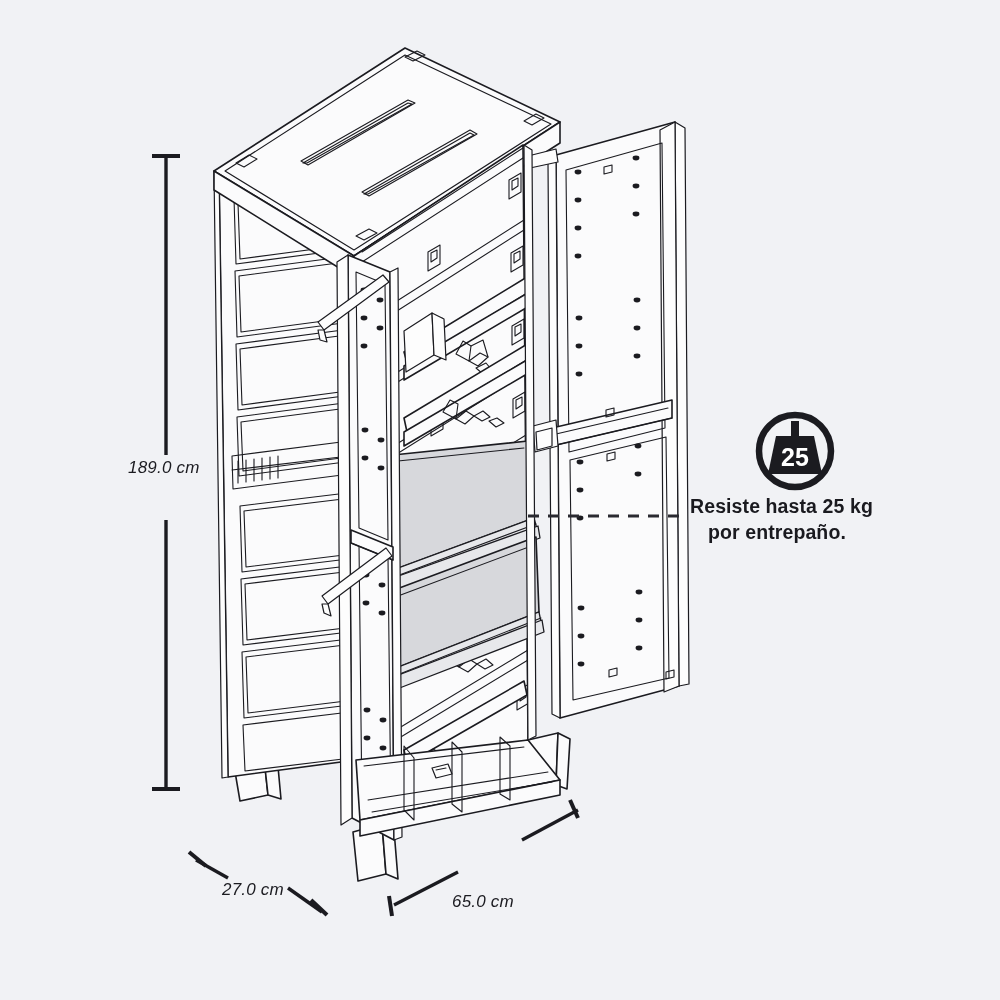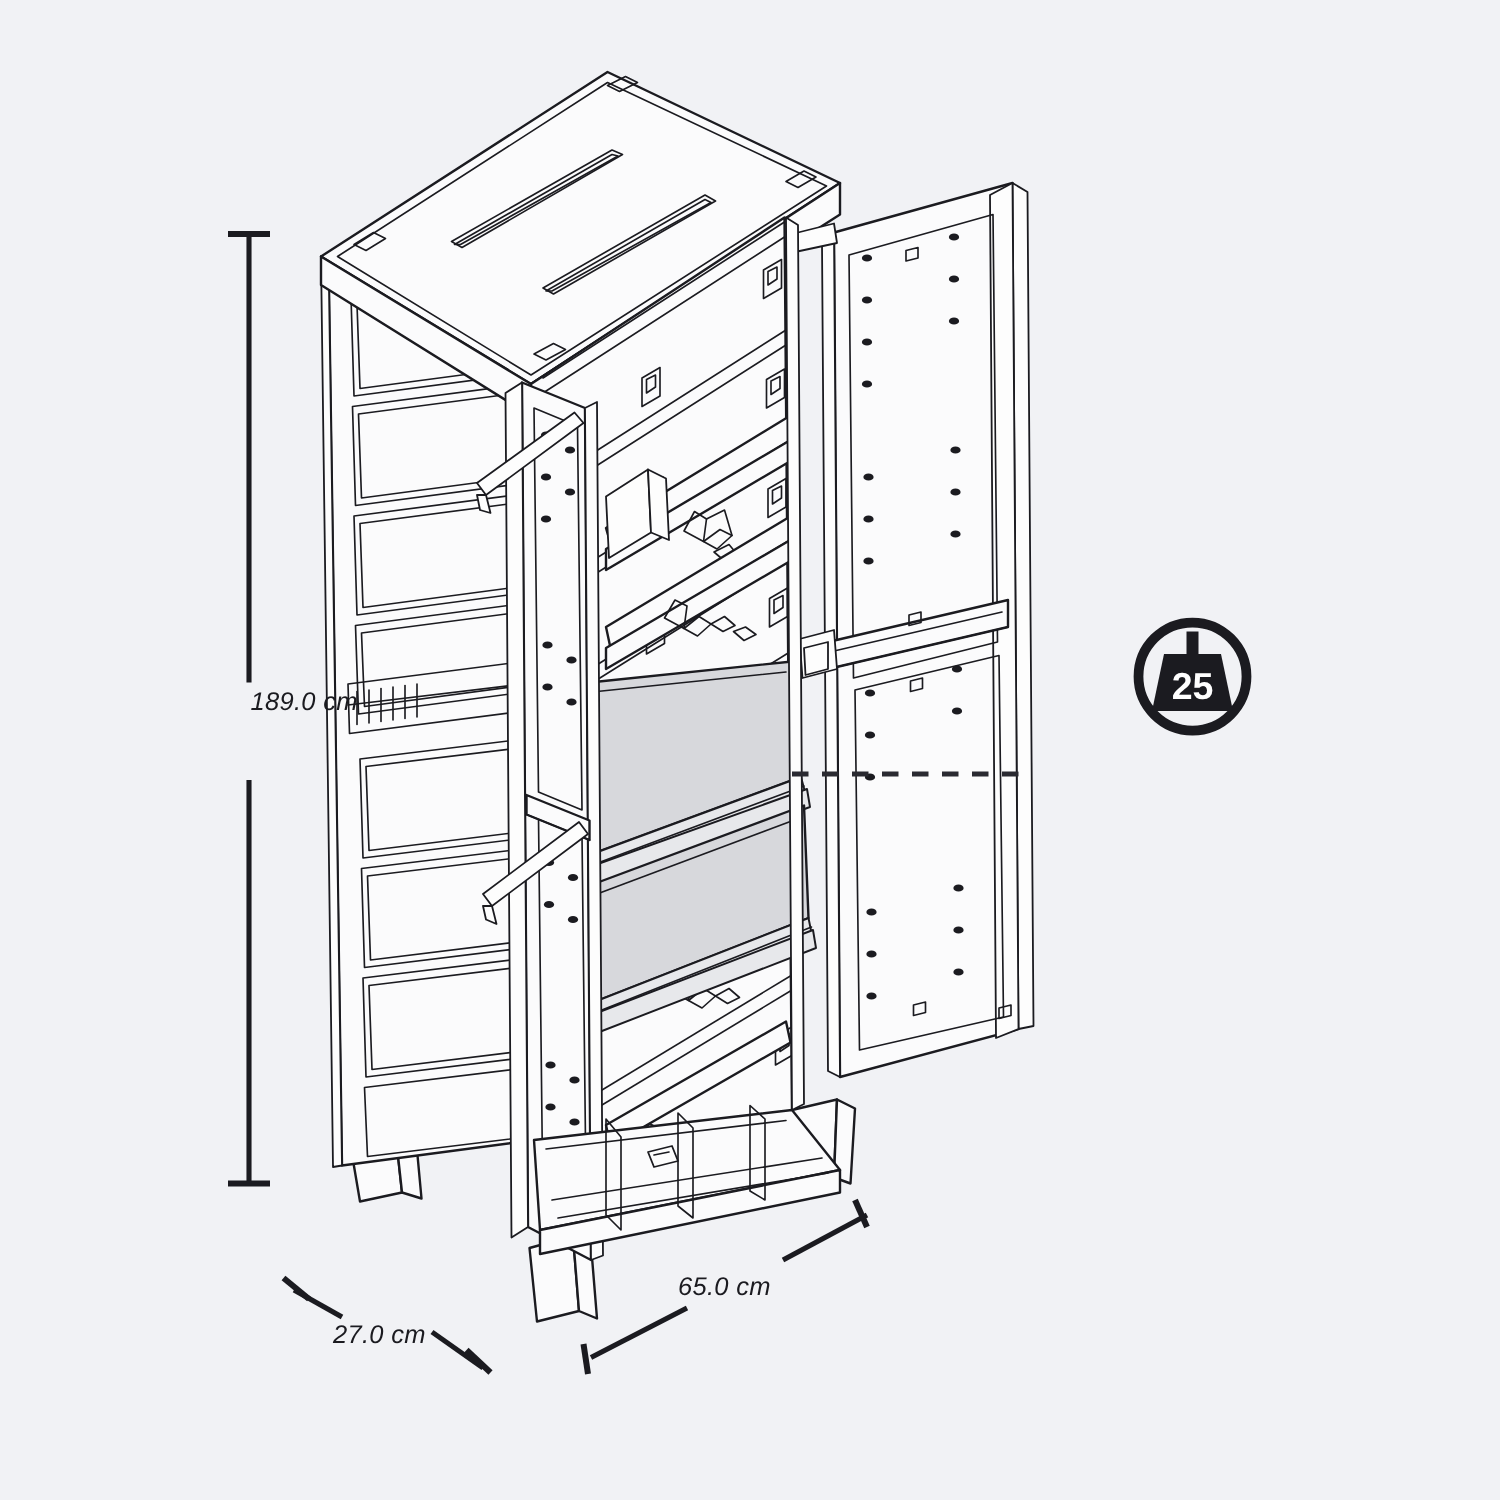--- a/index.html
+++ b/index.html
@@ -13,23 +13,23 @@
   svg.layer{position:absolute;left:0;top:0;width:1000px;height:1000px;}
   .dim-label{
     position:absolute;
     font-family:"Liberation Sans",sans-serif;
     font-style:italic;
     font-size:17px;
     color:#1b1b20;
     white-space:nowrap;
     letter-spacing:.2px;
   }
-  #lbl-height{left:128px;top:458px;margin-left:39px;}
+  #lbl-height{left:128px;top:458px;}
   #lbl-depth{left:222px;top:880px;}
-  #lbl-width{left:452px;top:848px;}
+  #lbl-width{left:452px;top:892px;}
   #callout-text{
     position:absolute;
     left:690px;top:494px;
     width:250px;
     font-size:19.5px;
     font-weight:bold;
     color:#1a1a1f;
     line-height:1.32;
     letter-spacing:.1px;
   }
@@ -391,14 +391,18 @@
 
     <text x="795" y="466" text-anchor="middle" font-family="Liberation Sans, sans-serif" font-size="25" font-weight="bold" fill="#ffffff">25</text>
   </svg>
 
   <div class="dim-label" id="lbl-height">189.0 cm</div>
 
   <div class="dim-label" id="lbl-depth">27.0 cm</div>
 
   <div class="dim-label" id="lbl-width">65.0 cm</div>
 
+  <div id="callout-text">
+    <span class="l1">Resiste hasta 25 kg</span>
+    <span class="l2">por entrepaño.</span>
+  </div>
 
 </div>
 
 </body></html>

